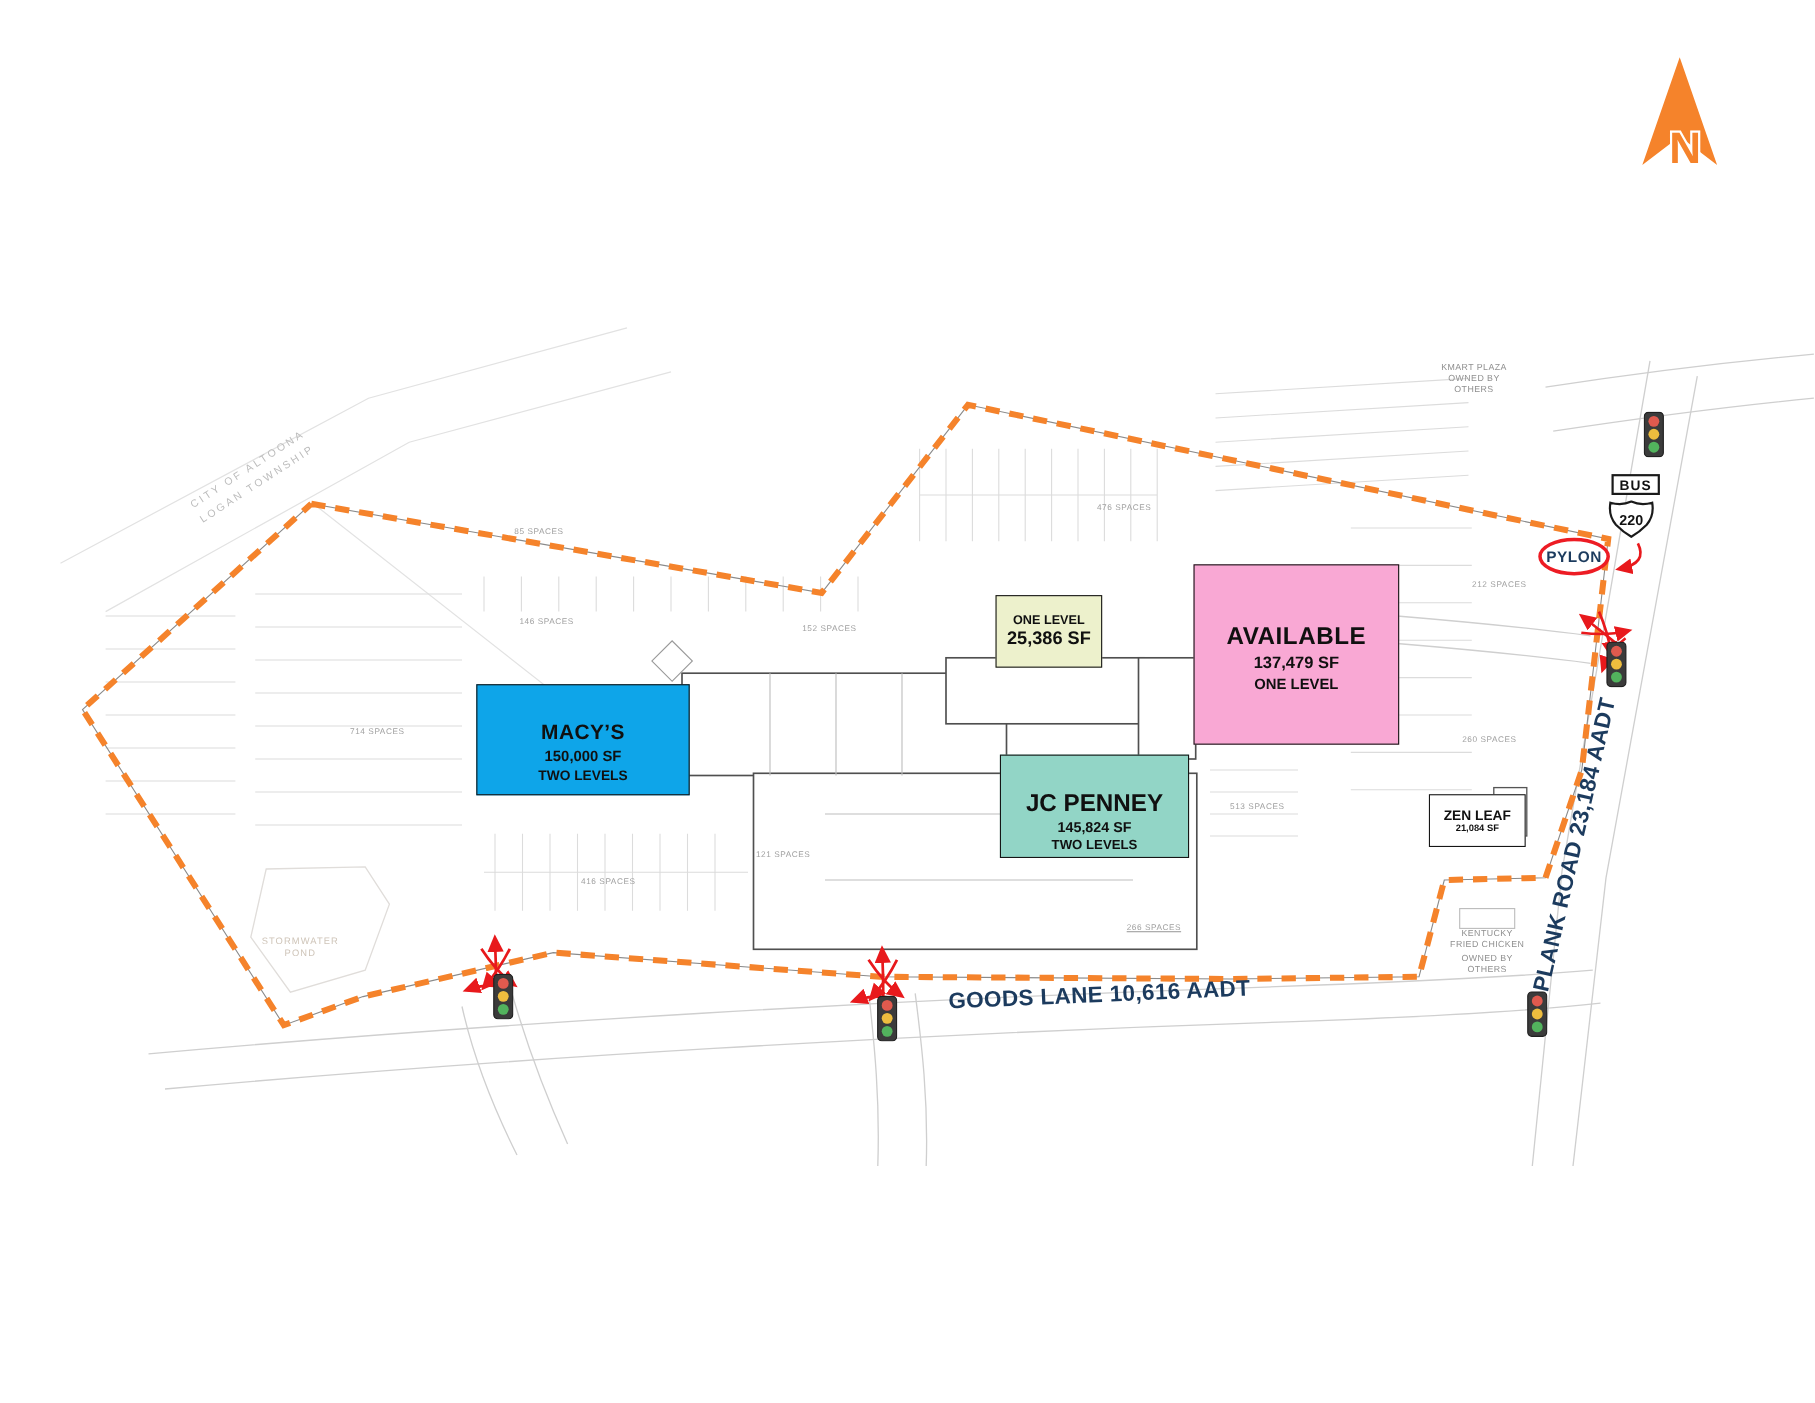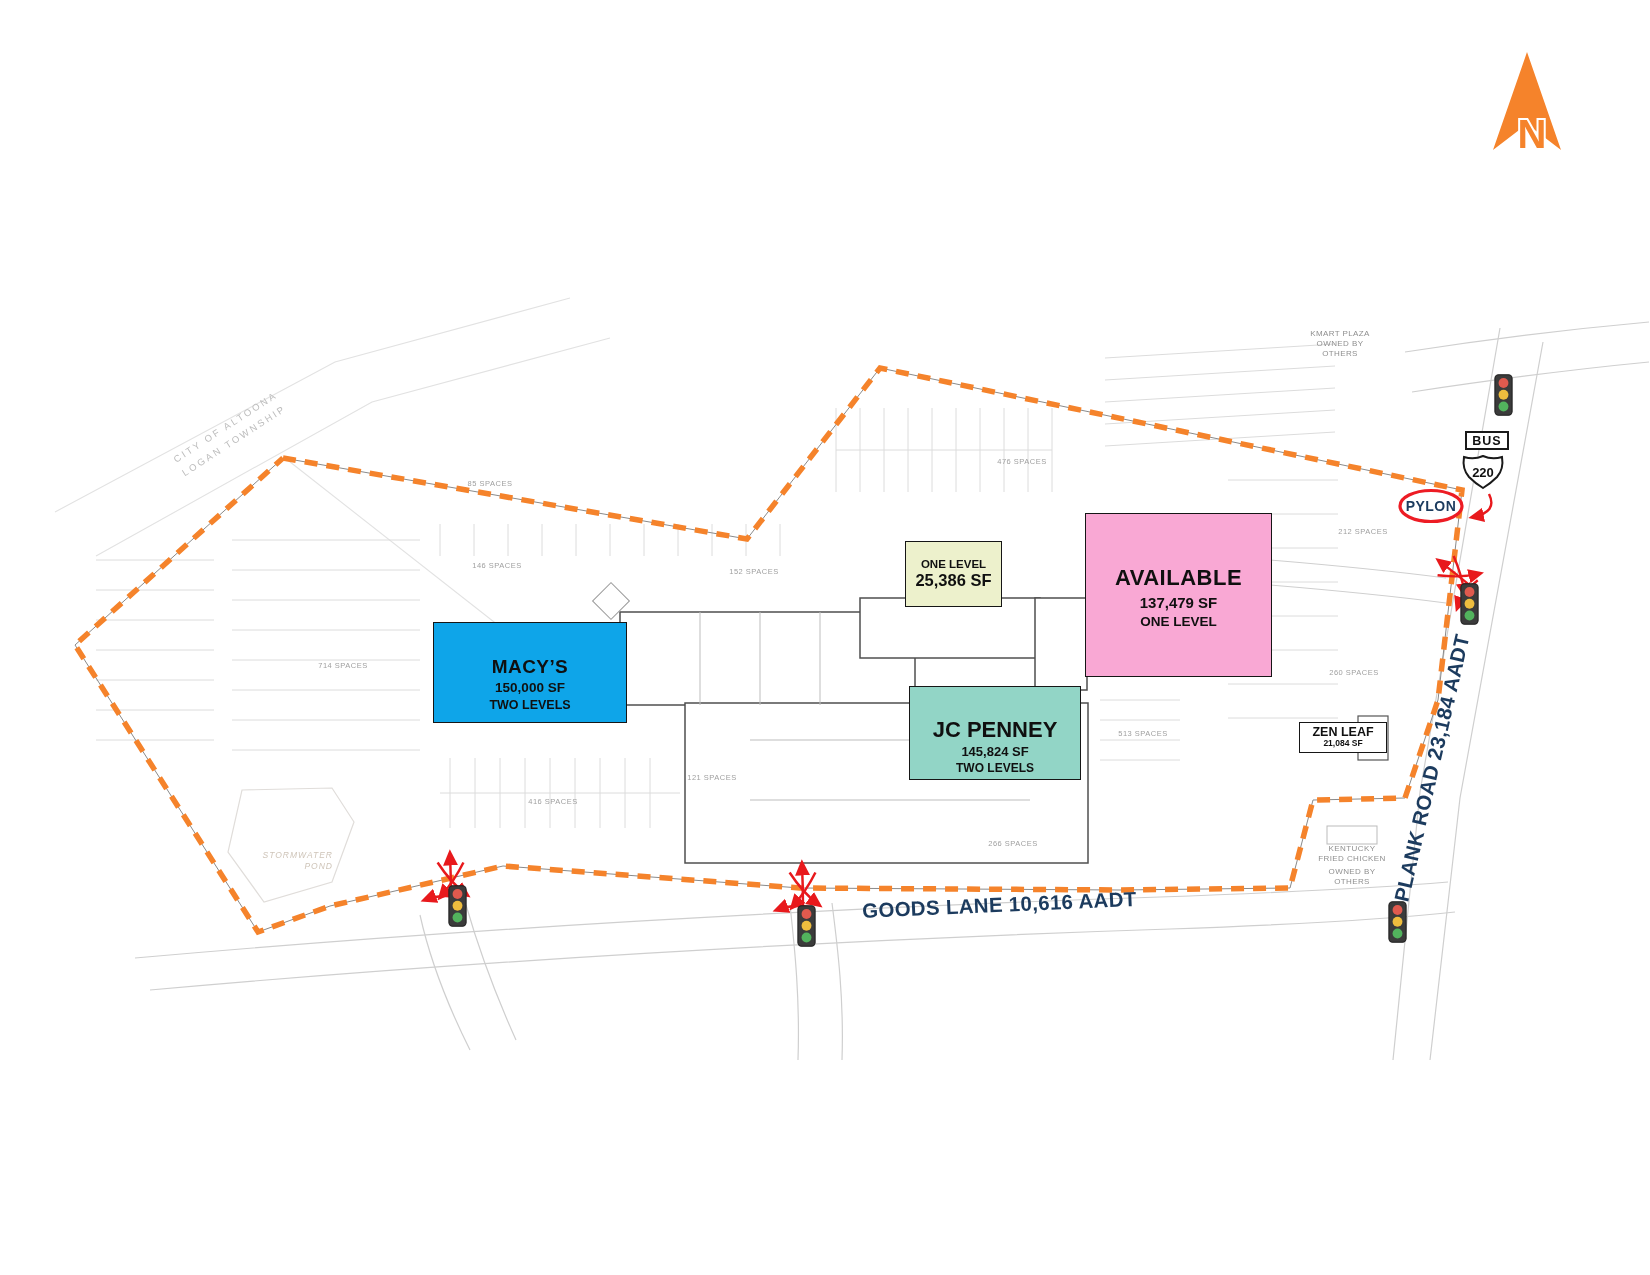--- a/index.html
+++ b/index.html
@@ -25,34 +25,34 @@
   .a-jcp .nm{font-size:22px;}
   .a-jcp .sf{font-size:13px;margin-top:1px;}
   .a-jcp .lv{font-size:12px;margin-top:2px;}
   .a-one{left:905px;top:541px;width:97px;height:66px;background:#edf1cc;}
   .a-one .nm{font-size:11.5px;font-weight:800;}
   .a-one .sf{font-size:16.5px;font-weight:800;margin-top:1px;}
   .a-avail{left:1085px;top:513px;width:187px;height:164px;background:#f9a8d4;padding-top:4px;}
   .a-avail .nm{font-size:22px;letter-spacing:.5px;}
   .a-avail .sf{font-size:15px;margin-top:3px;}
   .a-avail .lv{font-size:13.5px;margin-top:3px;}
-  .a-zen{left:1299px;top:722px;width:88px;height:31px;background:#ffffff;}
+  .a-zen{left:1299px;top:722px;width:88px;height:48px;background:#ffffff;}
   .a-zen .nm{font-size:12.5px;font-weight:800;line-height:1.05;}
   .a-zen .sf{font-size:8.5px;font-weight:700;line-height:1.1;}
 
   
   .rd{position:absolute;z-index:3;color:#1c3b5e;font-weight:800;white-space:nowrap;text-align:center;}
   .rd-goods{left:862px;top:893px;width:270px;font-size:20.5px;transform:rotate(-2.5deg);letter-spacing:.3px;}
   .rd-plank{left:1282px;top:756px;width:300px;font-size:20.5px;transform:rotate(-77deg);letter-spacing:.3px;}
 
   
   .parcel{position:absolute;z-index:3;color:#8f8f8f;font-size:8px;line-height:1.25;text-align:center;letter-spacing:.4px;}
   .muni{position:absolute;z-index:3;color:#bcbcbc;font-size:9.5px;letter-spacing:2.5px;text-align:center;
         transform:rotate(-33deg);line-height:1.7;white-space:nowrap;}
-  .pond{position:absolute;z-index:3;color:#cfc5b9;font-size:8.5px;letter-spacing:1px;text-align:right;line-height:1.3;font-style:italic;}
+  .pond{position:absolute;z-index:3;color:#cfc5b9;font-size:8.5px;letter-spacing:1px;text-align:center;line-height:1.3;}
   .pk{position:absolute;z-index:3;color:#a0a0a0;font-size:7.5px;letter-spacing:.5px;white-space:nowrap;
       transform:translate(-50%,-50%);}
 </style>
 </head>
 <body>
 
 <div id="canvas">
 
   <svg id="map" width="1650" height="1275" viewBox="0 0 1650 1275">
     <defs>
@@ -219,16 +219,16 @@
 
   <span class="pk" style="left:490px;top:483px;">85 SPACES</span>
   <span class="pk" style="left:497px;top:565px;">146 SPACES</span>
   <span class="pk" style="left:754px;top:571px;">152 SPACES</span>
   <span class="pk" style="left:343px;top:665px;">714 SPACES</span>
   <span class="pk" style="left:1022px;top:461px;">476 SPACES</span>
   <span class="pk" style="left:1363px;top:531px;">212 SPACES</span>
   <span class="pk" style="left:1354px;top:672px;">260 SPACES</span>
   <span class="pk" style="left:1143px;top:733px;">513 SPACES</span>
   <span class="pk" style="left:712px;top:777px;">121 SPACES</span>
-  <span class="pk" style="left:1013px;top:843px;">266 SPACES</span>
+  <span class="pk" style="left:1049px;top:843px;text-decoration:underline;">266 SPACES</span>
   <span class="pk" style="left:553px;top:801px;">416 SPACES</span>
 
 </div>
 
 </body></html>

